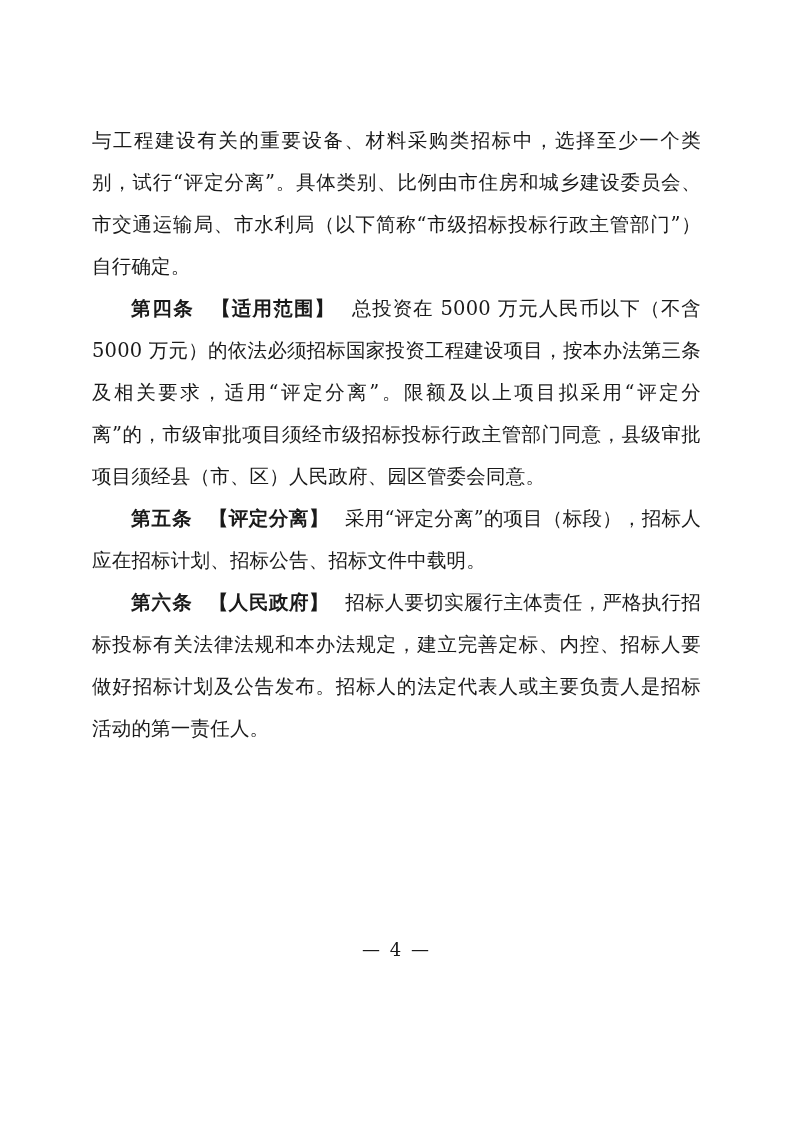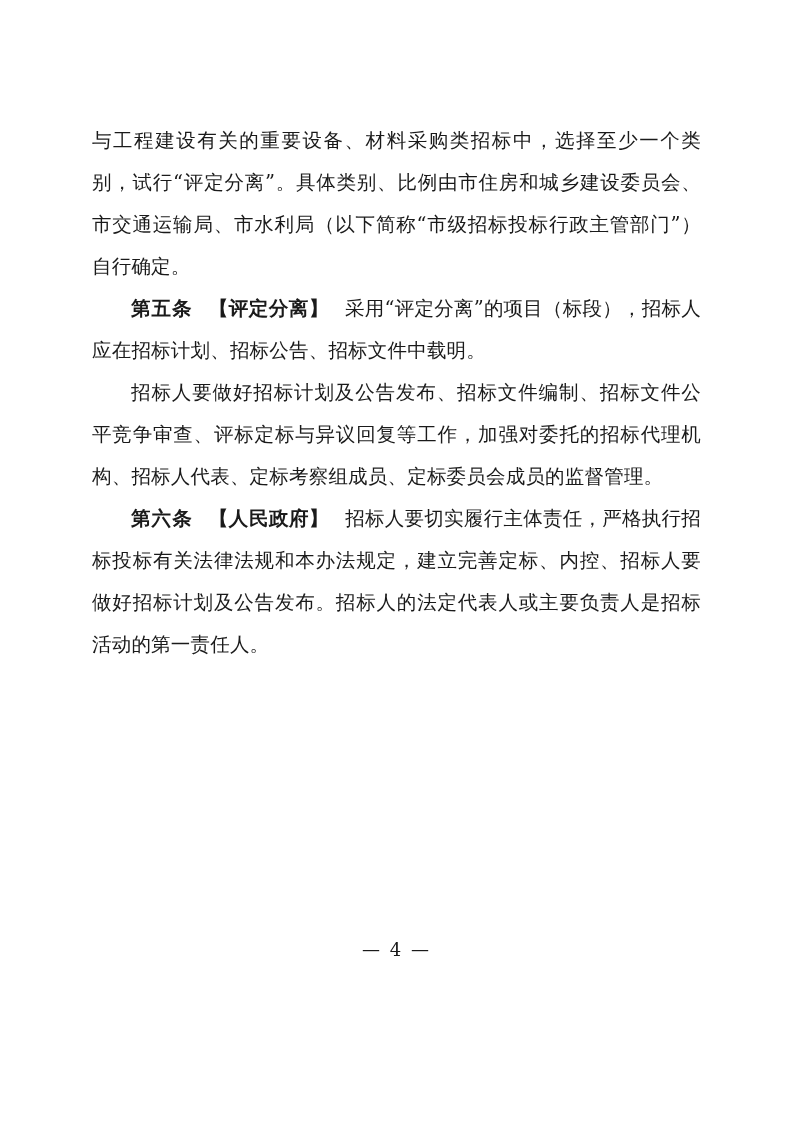--- a/index.html
+++ b/index.html
@@ -61,24 +61,24 @@
   }
 </style>
 </head>
 <body>
 
 <div class="page">
   <div class="doc-body">
 
     <p class="para"><span>与工程建设有关的重要设备、材料采购类招标中，选择至少一个类别，试行“评定分离”。具体类别、比例由市住房和城乡建设委员会、市交通运输局、市水利局（以下简称“市级招标投标行政主管部门”）自行确定。</span></p>
 
+    <p class="para indent"><span class="article-head">第四条</span><span class="gap"></span><span class="article-topic">【适用范围】</span><span class="gap"></span><span>总投资在 5000 万元人民币以下（不含 5000 万元）的依法必须招标国家投资工程建设项目，按本办法第三条及相关要求，适用“评定分离”。限额及以上项目拟采用“评定分离”的，市级审批项目须经市级招标投标行政主管部门同意，县级审批项目须经县（市、区）人民政府、园区管委会同意。</span></p>
 
     <p class="para indent"><span class="article-head">第五条</span><span class="gap"></span><span class="article-topic">【评定分离】</span><span class="gap"></span><span>采用“评定分离”的项目（标段），招标人应在招标计划、招标公告、招标文件中载明。</span></p>
 
-    <p class="para indent"><span>招标人要做好招标计划及公告发布、招标文件编制、招标文件公平竞争审查、评标定标与异议回复等工作，加强对委托的招标代理机构、招标人代表、定标考察组成员、定标委员会成员的监督管理。</span></p>
 
     <p class="para indent"><span class="article-head">第六条</span><span class="gap"></span><span class="article-topic">【人民政府】</span><span class="gap"></span><span>招标人要切实履行主体责任，严格执行招标投标有关法律法规和本办法规定，建立完善定标、内控、招标人要做好招标计划及公告发布。招标人的法定代表人或主要负责人是招标活动的第一责任人。</span></p>
 
 
   </div>
 
   <div class="footer">
     <span class="page-num">— 4 —</span>
   </div>
 </div>

